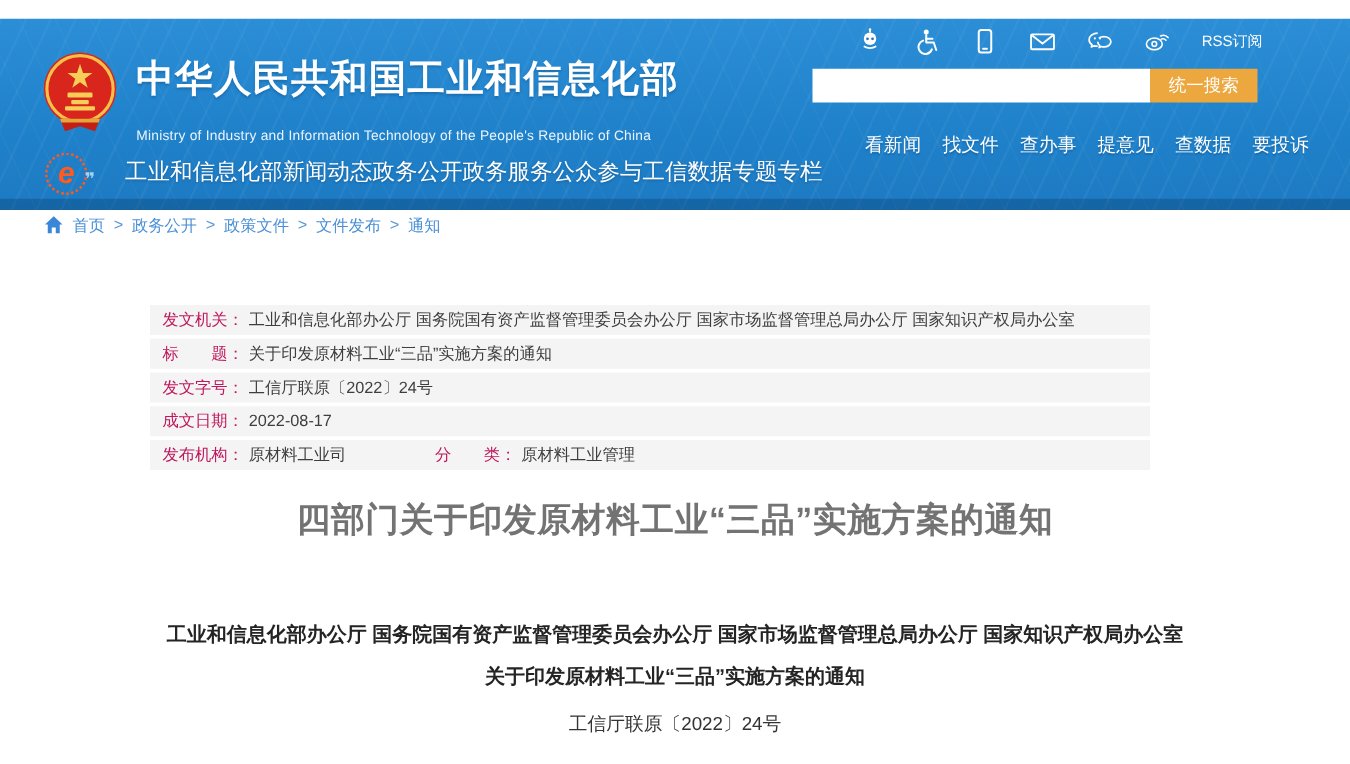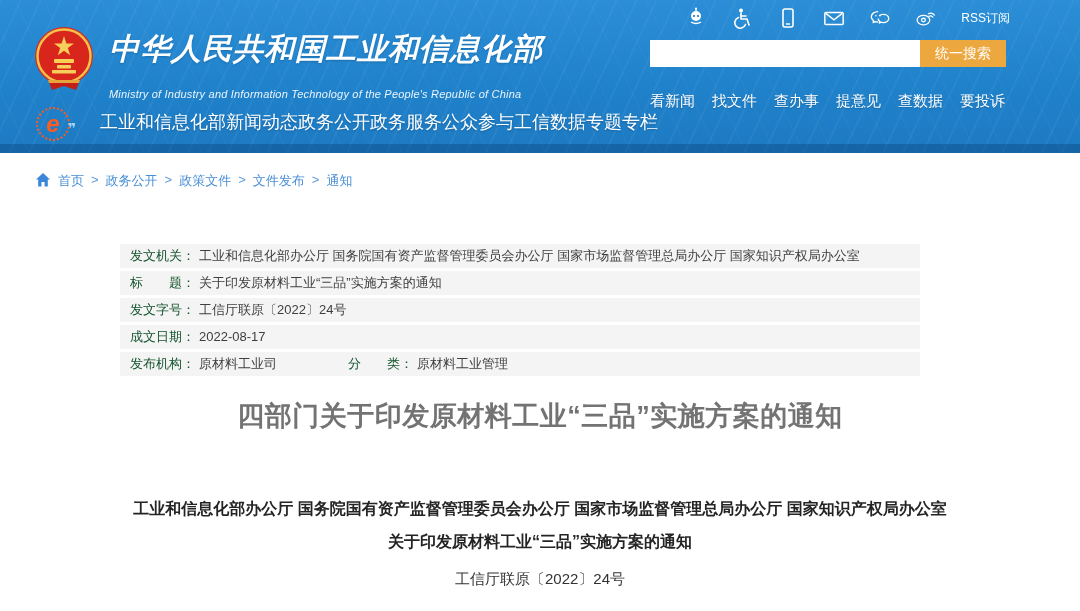--- a/index.html
+++ b/index.html
@@ -2,67 +2,67 @@
 <html><head>
 <meta charset="utf-8">
 <style>
   * { margin:0; padding:0; box-sizing:border-box; }
   html,body { background:#ffffff; }
   body { font-family:"Liberation Sans","DejaVu Sans",sans-serif; }
   .page { position:relative; width:1080px; height:611px; background:#ffffff; overflow:hidden; }
 
   
   .site-header {
-    position:absolute; left:0; top:0; width:1080px; height:153px;
+    position:absolute; left:0; top:15px; width:1080px; height:153px;
     background:linear-gradient(180deg,#2b8ed6 0%, #1f82cb 55%, #1d7ac2 100%);
     padding-left:12px;
   }
   .site-header .texture {
     position:absolute; inset:0;
     background:
       repeating-linear-gradient(115deg, rgba(255,255,255,0.045) 0 2px, rgba(255,255,255,0) 2px 18px),
       repeating-linear-gradient(65deg, rgba(255,255,255,0.03) 0 1px, rgba(255,255,255,0) 1px 26px);
     pointer-events:none;
   }
   .topbar { position:absolute; top:7px; right:70px; display:flex; align-items:center; gap:24px; }
   .topbar .ticon { width:22px; height:22px; display:flex; align-items:center; justify-content:center; cursor:pointer; }
   .topbar .ticon svg { display:block; }
   .rss-label { color:#ffffff; font-size:12px; cursor:pointer; }
 
   .brand { position:absolute; left:33px; top:24px; display:flex; align-items:flex-start; cursor:pointer; }
   .emblem { width:62px; height:72px; margin-right:14px; }
-  .brand-text { padding-top:8px;font-style:italic; }
+  .brand-text { padding-top:8px; }
   .site-title { color:#ffffff; font-size:30px; font-weight:bold; letter-spacing:1px; line-height:34px; text-shadow:0 1px 2px rgba(0,40,80,0.25); }
   .site-subtitle { color:#eaf4fc; font-size:11px; margin-top:22px; letter-spacing:0.2px; }
 
   .search-area { position:absolute; left:650px; top:40px; width:356px; }
   .search-row { display:flex; height:39px; }
   .search-input { flex:1; height:27px; border:none; outline:none; background:#ffffff; padding:0 8px; font-size:13px; }
   .search-btn { width:86px; height:27px; border:none; background:#eca73e; color:#ffffff; font-size:14px; cursor:pointer; font-family:inherit; }
-  .quick-links { display:flex; gap:17px; margin-top:13px; }
+  .quick-links { display:flex; gap:17px; margin-top:13px;margin-left:42px; }
   .quick-links span { color:#ffffff; font-size:15px; cursor:pointer; text-shadow:0 1px 1px rgba(0,40,80,0.25); white-space:nowrap; }
 
   .main-nav { position:absolute; left:0; bottom:0; width:1080px; height:53px; }
   .main-nav .nav-strip { position:absolute; left:0; bottom:0; width:100%; height:9px; background:rgba(9,62,112,0.35); }
   .nav-logo { position:absolute; left:36px; top:7px; width:34px; height:34px; border:2px dotted #ff5a1f; border-radius:50%;
     color:#ff5a1f; font-size:24px; font-weight:bold; font-style:italic; text-align:center; line-height:30px; }
   .nav-logo .swoosh { position:absolute; right:-8px; top:4px; color:#9fd4f2; font-size:14px; font-style:normal; }
   .nav-items { position:absolute; left:100px; top:0; width:900px; height:44px; display:flex; align-items:center; }
   .nav-items span { color:#ffffff; font-size:18px; cursor:pointer; text-shadow:0 1px 2px rgba(0,40,80,0.3); white-space:nowrap; }
 
   
   .breadcrumb { position:absolute; left:35px; top:172px; display:flex; align-items:flex-start; font-size:13px; color:#4a90d6; }
   .breadcrumb .home-icon { width:16px; height:16px; margin-right:7px; cursor:pointer; }
   .breadcrumb .crumb { cursor:pointer; }
   .breadcrumb .sep { margin:0 7px; color:#5e99d6; }
 
   
   .meta-table { position:absolute; left:120px; top:244px; width:800px; }
   .meta-row { position:relative; height:24px; line-height:24px; background:#f4f4f4; margin-bottom:3px; padding-left:10px; font-size:13px; white-space:nowrap; }
-  .meta-label { color:#14532d; }
+  .meta-label { color:#be185d; }
   .meta-value { color:#3e3e3e; margin-left:4px; }
   .meta-col2 { position:absolute; left:228px; top:0; }
 
   
   .doc-title { position:absolute; left:0; top:398px; width:1080px; text-align:center;
     font-size:27px; font-weight:bold; color:#737373; letter-spacing:0.5px; }
   .doc-issuers { position:absolute; left:0; top:492px; width:1080px; text-align:center;
     font-size:16px; font-weight:bold; color:#242424; line-height:33px; }
   .doc-number { position:absolute; left:0; top:570px; width:1080px; text-align:center;
     font-size:15px; color:#333333; }

